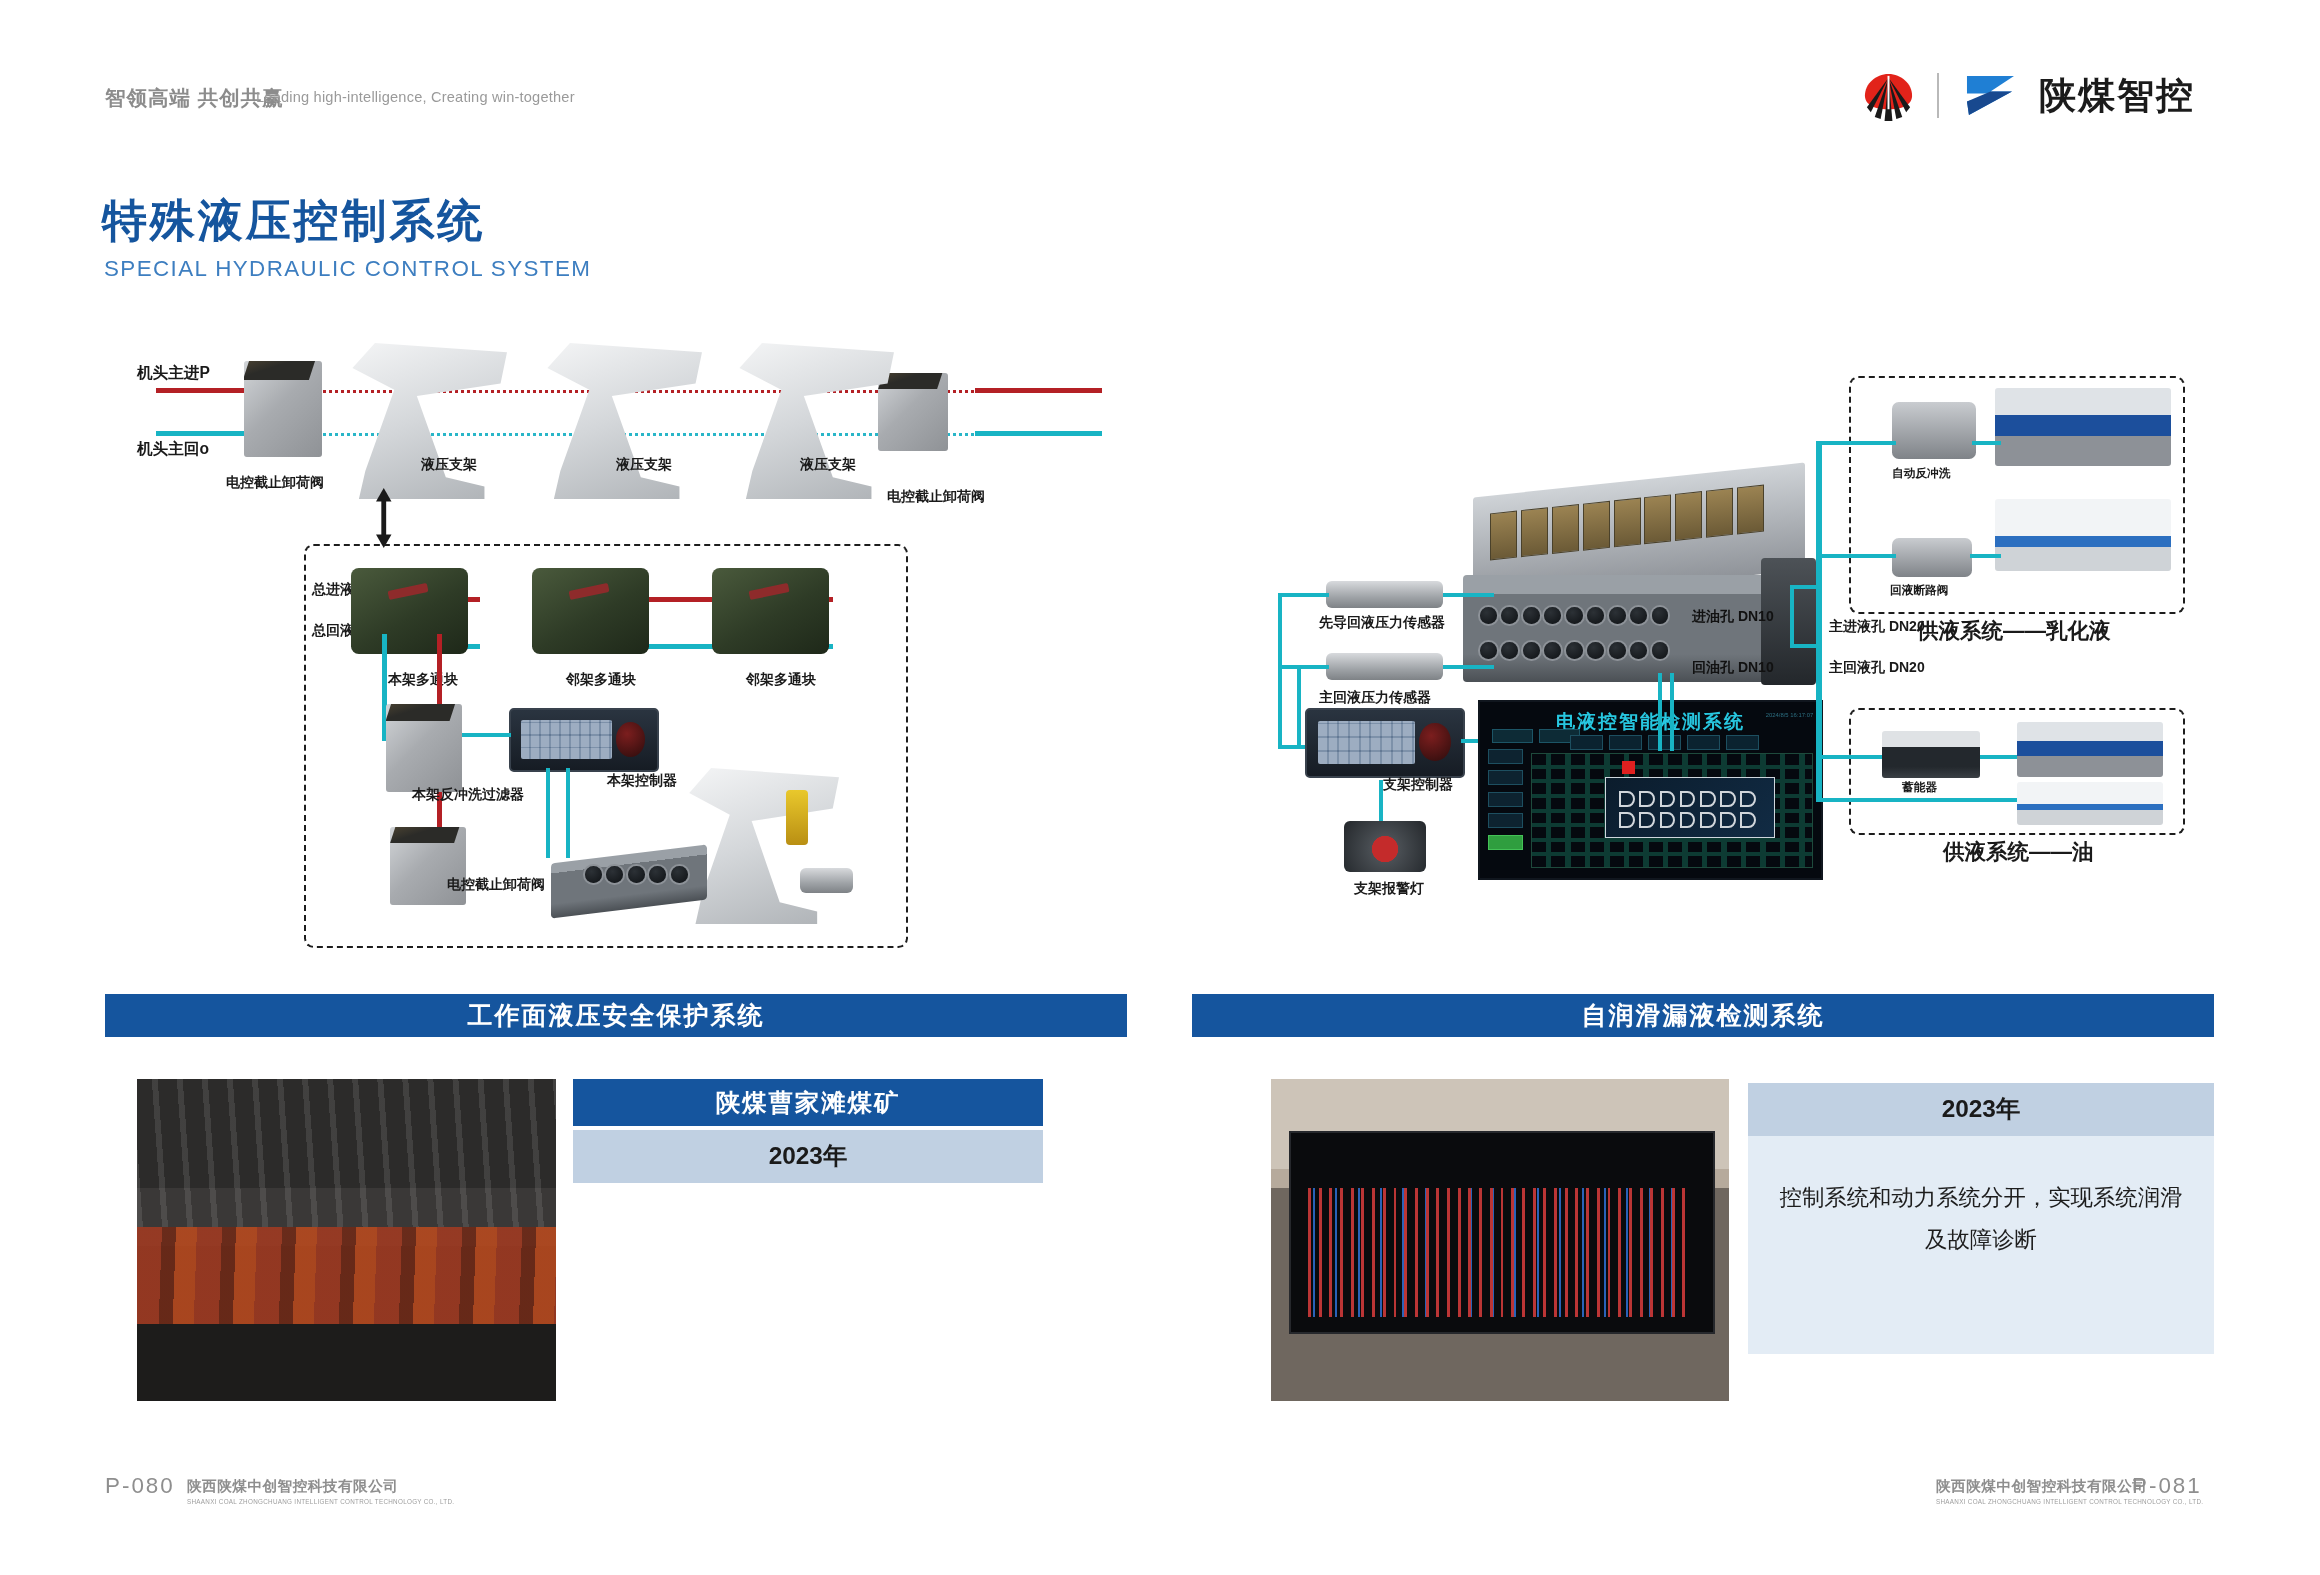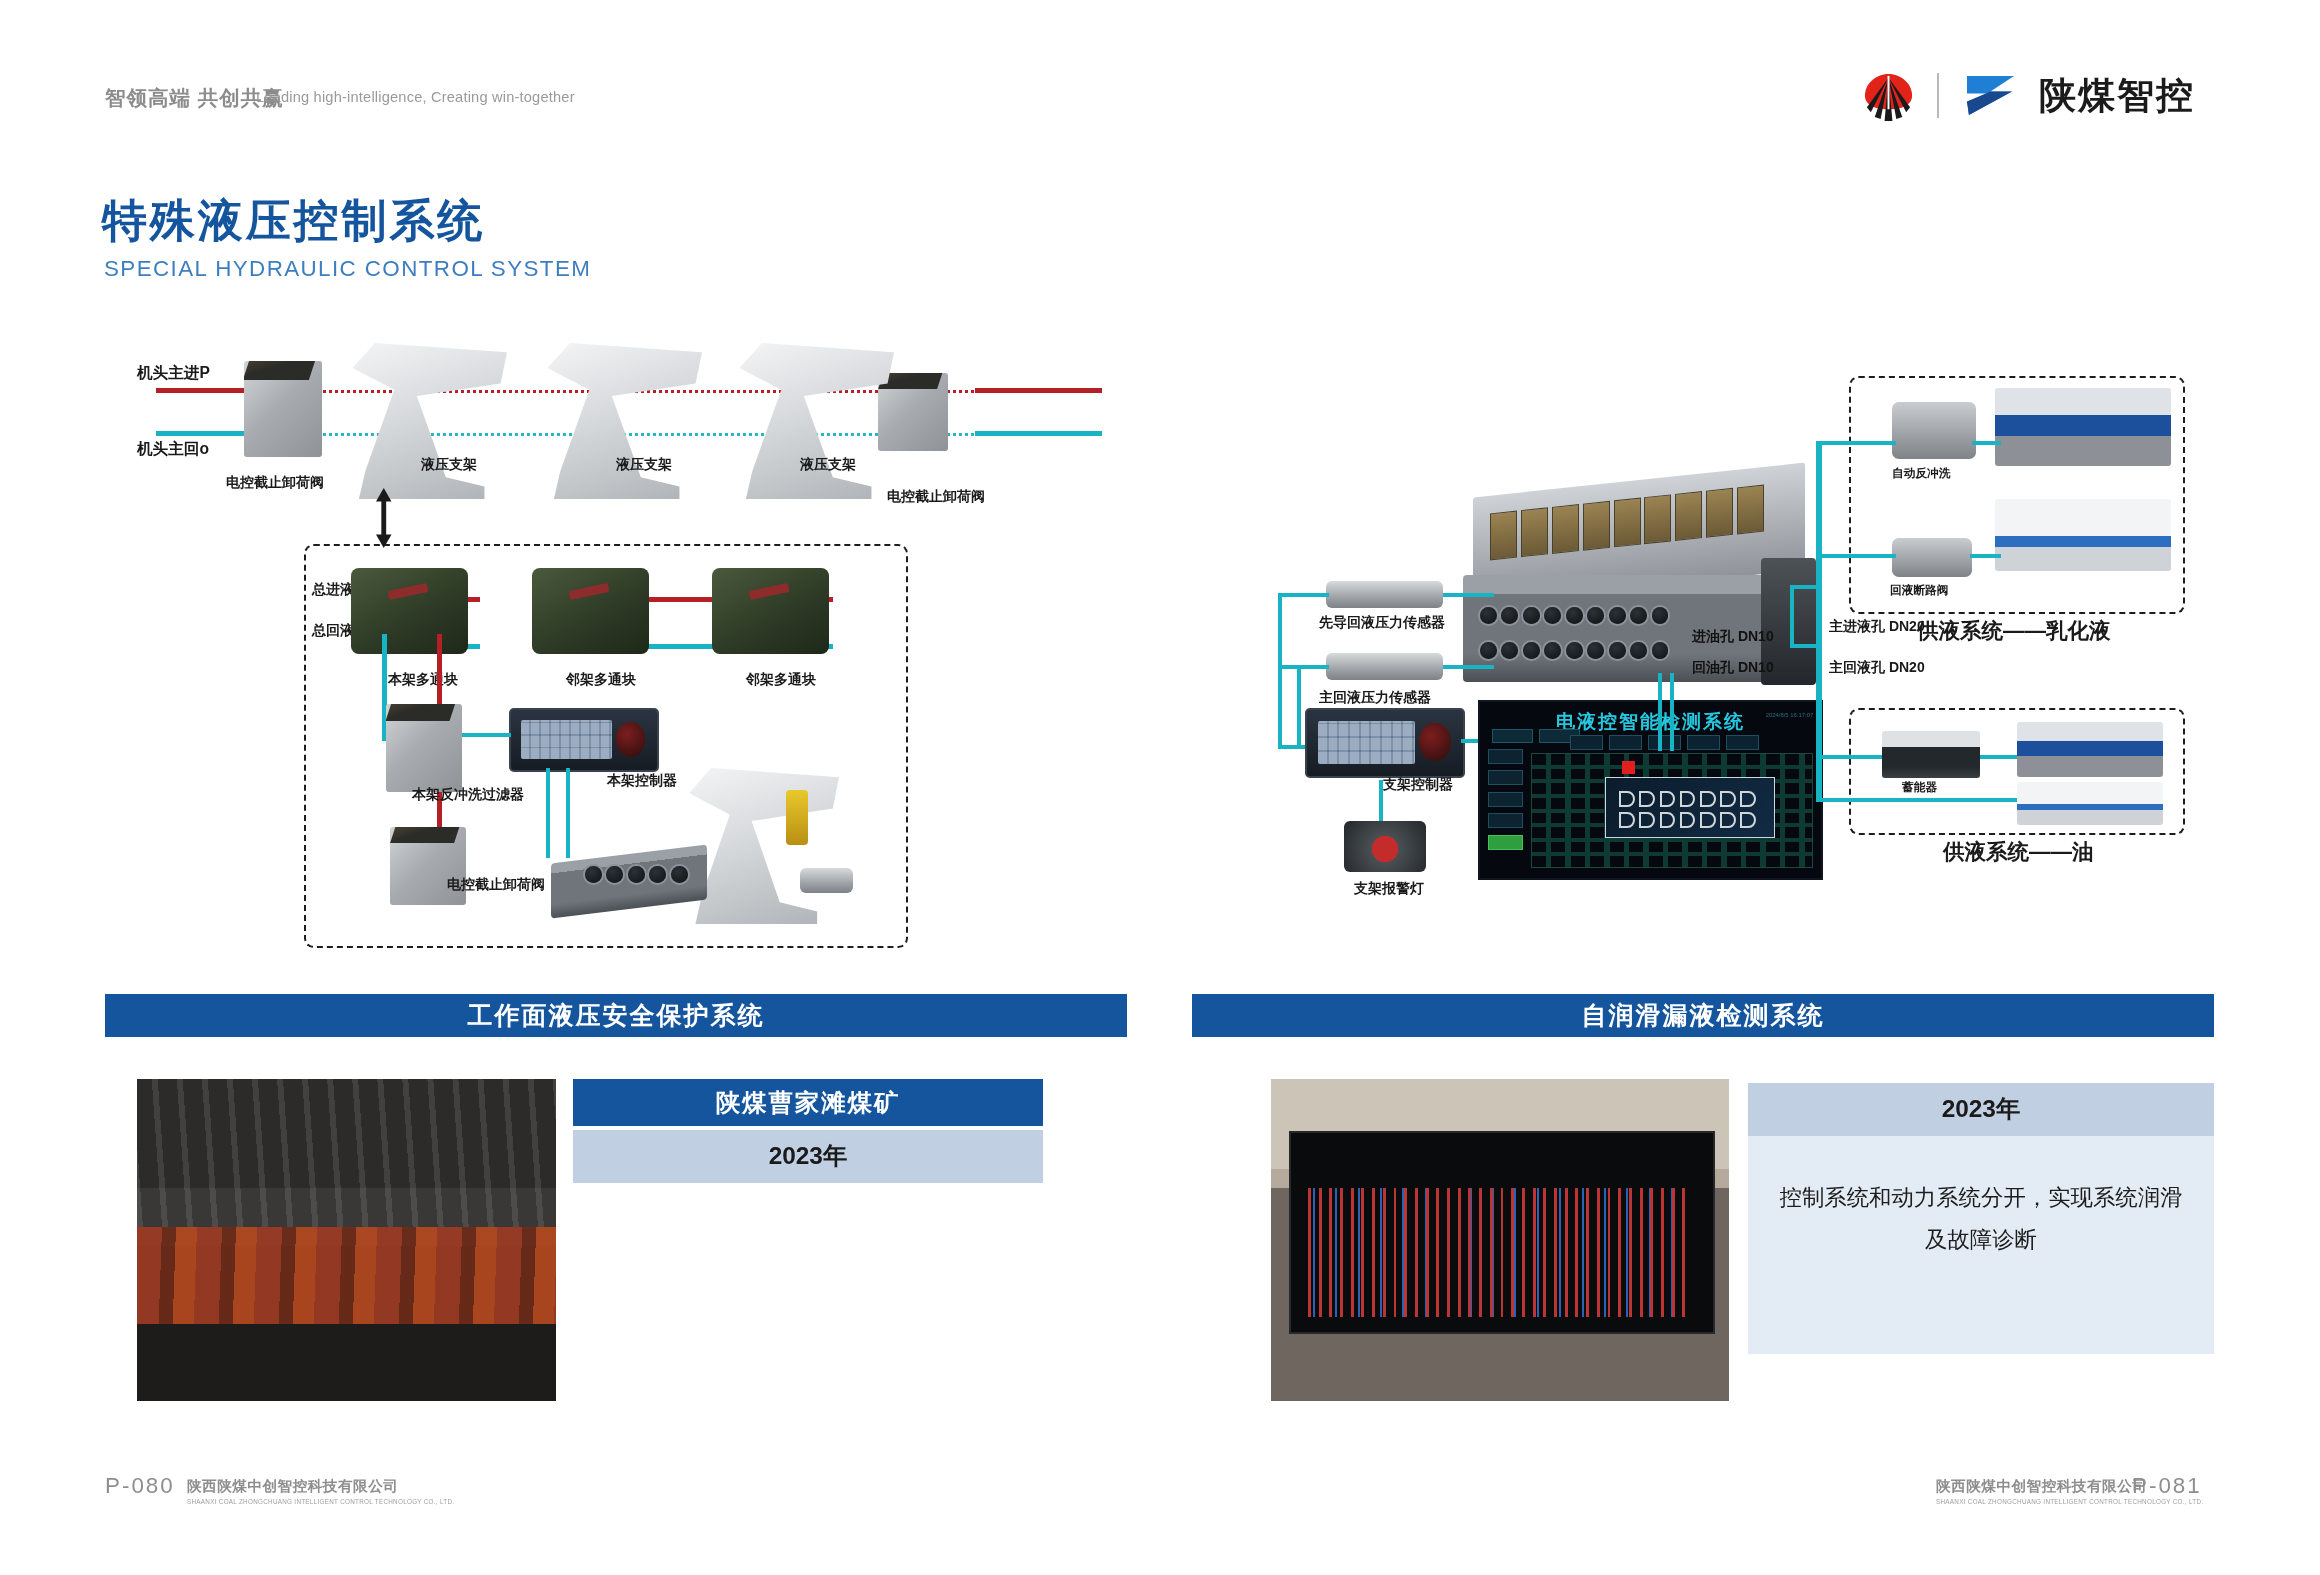--- a/index.html
+++ b/index.html
@@ -272,21 +272,21 @@
       <i></i>
       <i></i>
       <i></i>
       <i></i>
       <i></i>
       <i></i>
       <i></i>
   </div>
   <div class="ph manifold" style="left:1761px;top:558px;width:55px;height:127px;background:linear-gradient(180deg,#4d5257,#23272b);"></div>
 
-  <div class="lbl sm" style="left:1692px;top:628px;color:#111;text-align:right;">进油孔 DN10</div>
+  <div class="lbl sm" style="left:1692px;top:608px;color:#111;text-align:right;">进油孔 DN10</div>
   <div class="lbl sm" style="left:1692px;top:659px;color:#111;">回油孔 DN10</div>
   <div class="lbl sm" style="left:1829px;top:618px;">主进液孔 DN20</div>
   <div class="lbl sm" style="left:1829px;top:659px;">主回液孔 DN20</div>
 
   <div class="ph sensor" style="left:1326px;top:581px;width:117px;height:27px;"></div>
   <div class="lbl sm" style="left:1319px;top:614px;">先导回液压力传感器</div>
   <div class="ph sensor" style="left:1326px;top:653px;width:117px;height:27px;"></div>
   <div class="lbl sm" style="left:1319px;top:689px;">主回液压力传感器</div>
 
   <div class="pipe cyan" style="left:1443px;top:593px;width:51px;height:3.9px;"></div>

